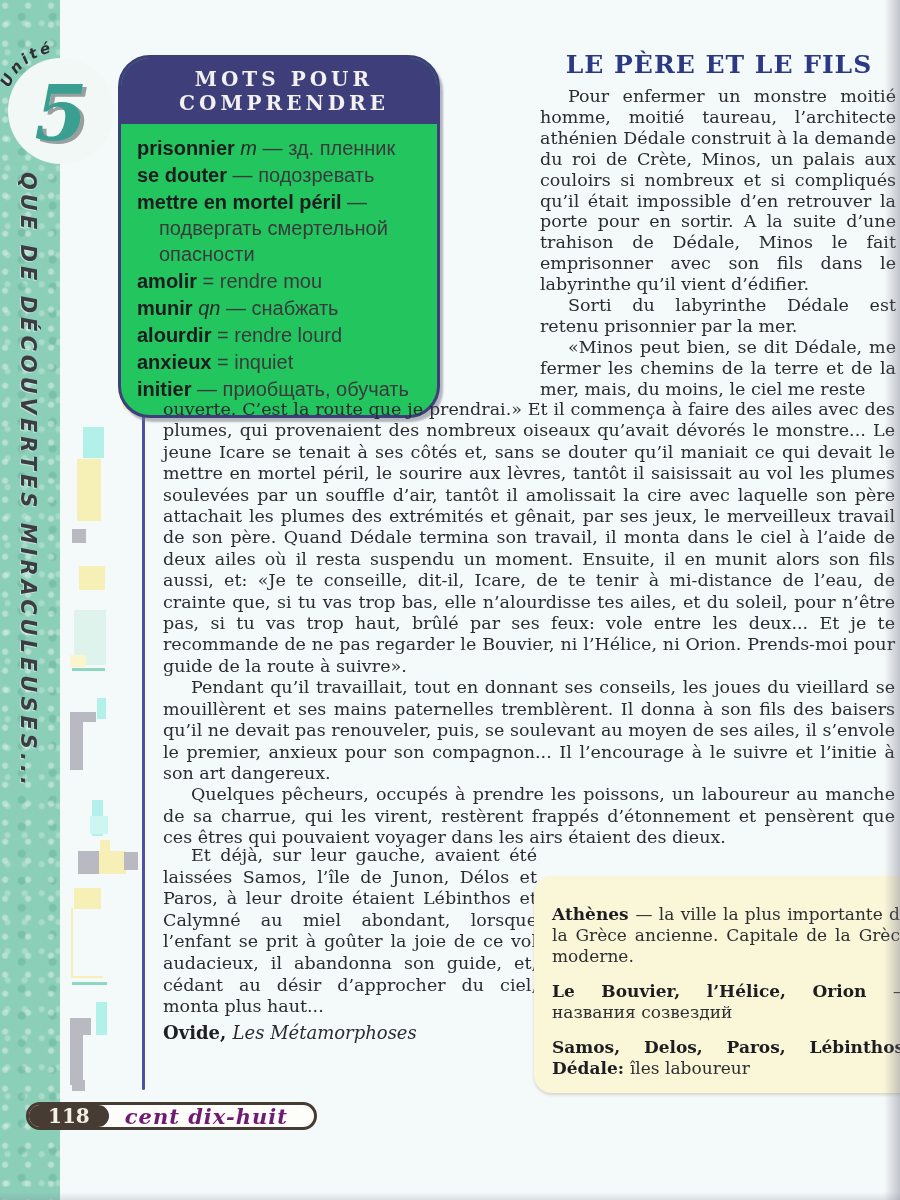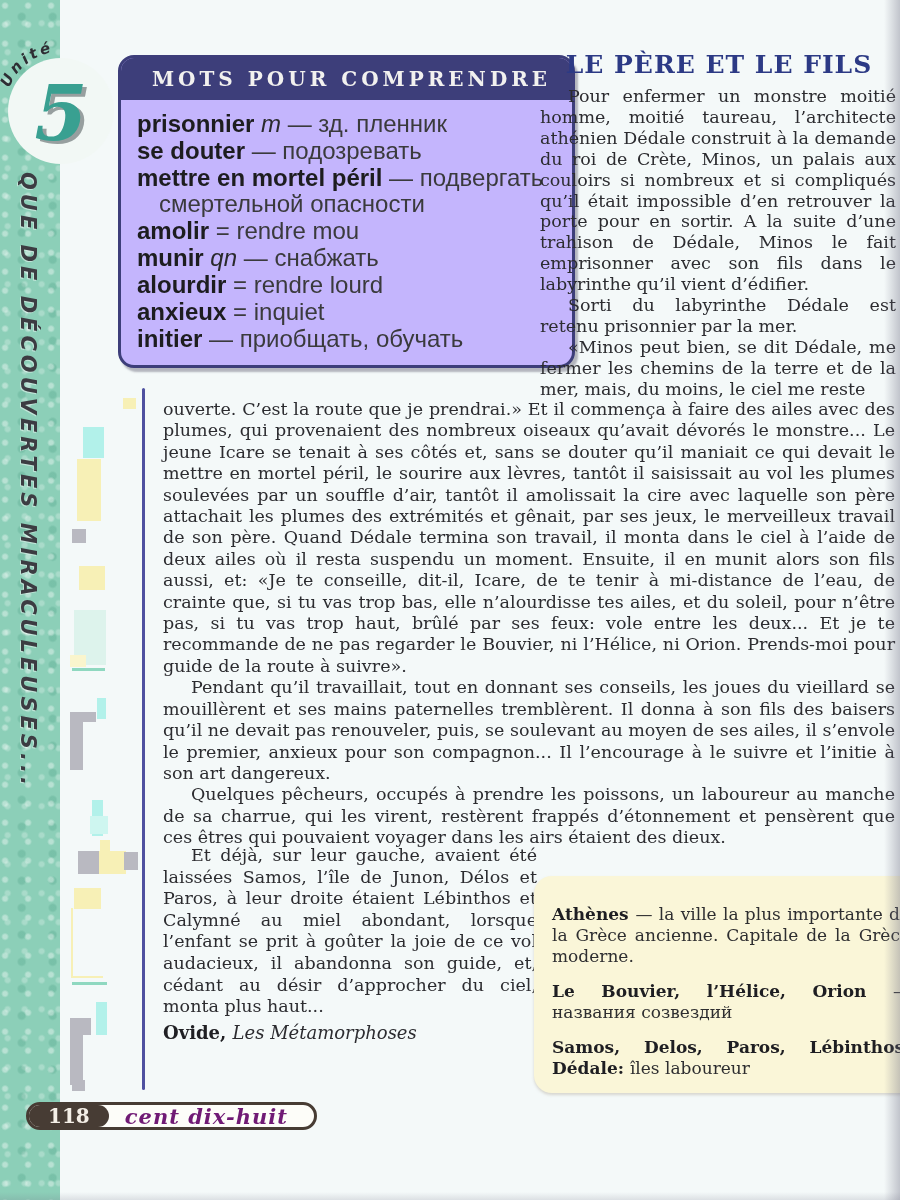--- a/index.html
+++ b/index.html
@@ -56,35 +56,35 @@
   .c-gray{background:#b9b9c1;}
   .c-mintf{background:#ddf3ec;}
   .c-mintl{background:#8fd8c0;}
   
   .vline{
     position:absolute;left:142px;top:388px;width:3px;height:702px;
     background:#4f51a0;border-radius:2px;
   }
   
   .vocab{
-    position:absolute;left:118px;top:55px;width:457px;
-    background:#c4b5fd;border:3px solid #3d3e7a;border-radius:16px;
+    position:absolute;left:118px;top:55px;width:322px;
+    background:#22c55e;border:3px solid #3d3e7a;border-radius:32px;
     box-shadow:3px 4px 2px rgba(125,125,140,0.55);
     overflow:hidden;box-sizing:border-box;
   }
   .vocab-header{
     background:#3d3e7a;color:#f2f1ef;
     font-family:"DejaVu Serif", serif;font-weight:bold;
     font-size:20px;letter-spacing:4px;
     padding:9px 8px 9px 18px;text-align:center;
   }
   .vocab-body{
     padding:10px 12px 12px 16px;
     font-family:"Liberation Sans", sans-serif;
-    font-size:24px;line-height:26px;color:#3a3a3c;
+    font-size:20px;line-height:26px;color:#3a3a3c;
   }
   .vocab-entry{padding-left:22px;text-indent:-22px;margin:1px 0;}
   .vocab-entry b{color:#1d1d1f;}
   .vocab-entry i{color:#2a2a2c;}
   
   .article-title{
     position:absolute;left:540px;top:50px;width:358px;
     text-align:center;font-family:"DejaVu Serif", serif;font-weight:bold;
     font-size:25px;letter-spacing:1px;color:#2c3a85;
   }

